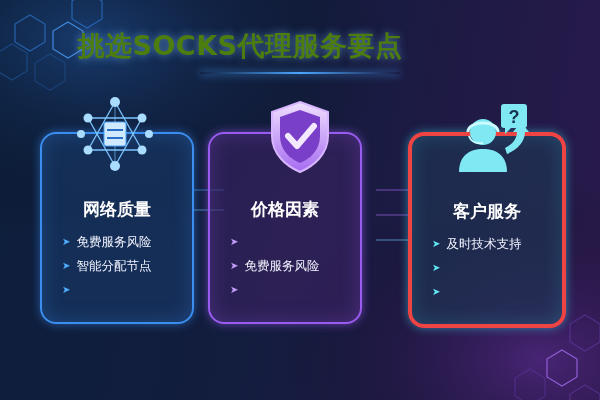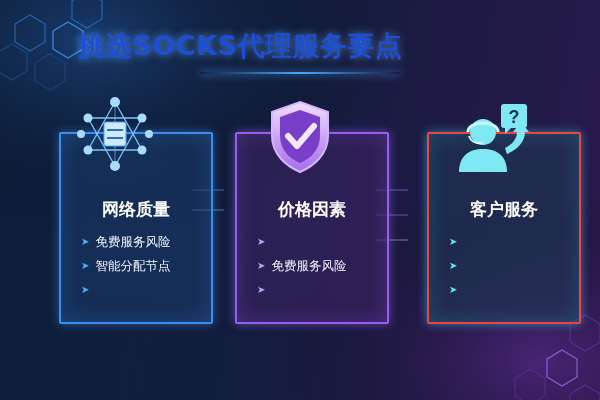--- a/index.html
+++ b/index.html
@@ -1,38 +1,38 @@
 <!DOCTYPE html>
 <html><head>
 <meta charset="utf-8">
 <style>
   html,body{margin:0;padding:0;}
   body{width:600px;height:400px;overflow:hidden;position:relative;
     font-family:"DejaVu Sans","Liberation Sans",sans-serif;
     background:linear-gradient(100deg,#0d1f3c 0%,#131d3e 45%,#1e1a45 70%,#2a1a4d 100%);}
   .bg{position:absolute;inset:0;}
   .title{position:absolute;top:28px;left:0;width:480px;text-align:center;
-    font-size:27px;font-weight:bold;color:#1d4ed8;letter-spacing:0.5px;
+    font-size:27px;font-weight:bold;color:#4d7c0f;letter-spacing:0.5px;
     text-shadow:0 0 8px rgba(120,190,255,0.6);}
   .title-glow{position:absolute;top:72px;left:200px;width:200px;height:2px;
     background:linear-gradient(90deg,transparent,#4aa6ff,transparent);
     box-shadow:0 0 8px #4aa6ff;}
-  .card{position:absolute;top:132px;width:150px;height:188px;border-radius:2px;margin-left:19px;}
+  .card{position:absolute;top:132px;width:150px;height:188px;border-radius:16px;}
   .card .title-text{position:absolute;top:64px;left:0;width:100%;text-align:center;
     font-size:17px;font-weight:bold;color:#ffffff;}
   .card ul{position:absolute;top:96px;left:20px;margin:0;padding:0;list-style:none;}
   .card li{font-size:12.5px;color:#f2f4ff;height:24px;line-height:20px;display:flex;align-items:center;}
   .card li .arrow{font-size:10px;margin-right:6px;}
   .c1{left:40px;border:2px solid #3a8ef0;background:rgba(25,60,110,0.55);
       box-shadow:0 0 10px rgba(58,142,240,0.55), inset 0 0 20px rgba(58,142,240,0.25);}
   .c1 .arrow{color:#4db0ff;}
-  .c2{left:216px;border:2px solid #9a5cf0;background:rgba(60,35,100,0.6);
+  .c2{left:208px;border:2px solid #9a5cf0;background:rgba(60,35,100,0.6);
       box-shadow:0 0 10px rgba(154,92,240,0.6), inset 0 0 20px rgba(154,92,240,0.25);}
   .c2 .arrow{color:#c89cff;}
-  .c3{left:408px;border:2px solid #ef4444;background:rgba(30,55,85,0.6);
+  .c3{left:408px;border:4px solid #ef4444;background:rgba(30,55,85,0.6);
       box-shadow:0 0 10px rgba(60,208,224,0.55), inset 0 0 20px rgba(60,208,224,0.2);}
   .c3 .arrow{color:#5fe8f2;}
   .icon{position:absolute;}
 </style>
 </head>
 <body>
 
 <svg class="bg" width="600" height="400" viewBox="0 0 600 400">
   <defs>
     <radialGradient id="g1" cx="0.15" cy="0.1" r="0.5">
@@ -133,20 +133,21 @@
   <path d="M32,2 L60,12 V36 C60,54 46,66 32,72 C18,66 4,54 4,36 V12 Z" fill="url(#sh)" stroke="#d7b5ff" stroke-width="2"></path>
   <path d="M32,10 L52,17 V36 C52,50 42,59 32,63 C22,59 12,50 12,36 V17 Z" fill="#7a3fc8"></path>
   <path d="M20,36 L29,46 L46,26" stroke="#f3e8ff" stroke-width="6" fill="none" stroke-linecap="round" stroke-linejoin="round"></path>
 </svg>
 
 <div class="card c3">
   <div class="title-text">客户服务</div>
   <ul>
     <li>
         <span class="arrow">➤</span>
+        <span>及时技术支持</span>
       </li>
     <li>
         <span class="arrow">➤</span>
       </li>
     <li>
         <span class="arrow">➤</span>
       </li>
   </ul>
 </div>
 <svg class="icon" style="left:455px;top:102px" width="80" height="72" viewBox="0 0 80 72">

